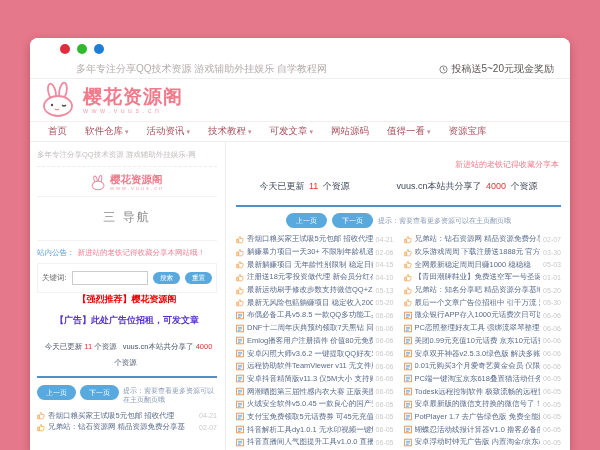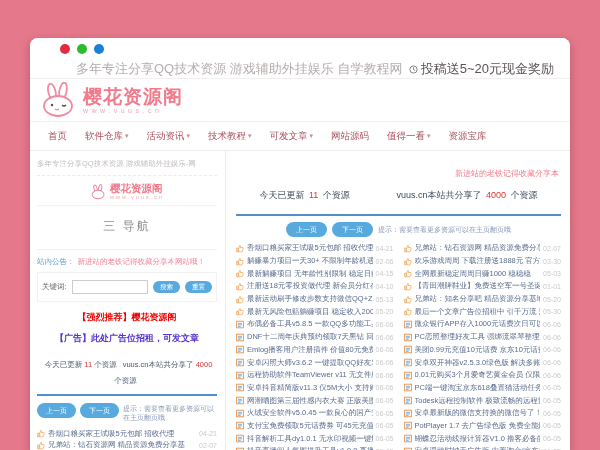--- a/index.html
+++ b/index.html
@@ -10,31 +10,31 @@
     background:#fff; border-radius:8px 8px 0 0; box-shadow:0 3px 10px rgba(120,20,40,.35);
     overflow:hidden; }
 
   
   .titlebar { height:22px; display:flex; align-items:center; padding-left:30px; gap:7px; background:#fff; }
   .dot { width:10px; height:10px; border-radius:50%; }
   .dot.red { background:#e12b3f; } .dot.green { background:#2dbb2d; } .dot.blue { background:#1b7fd8; }
 
   
   .headbar { height:19px; border-bottom:1px solid #efefef; display:flex; align-items:center;
-    justify-content:space-between; padding:0 16px 0 46px; font-size:13px; }
+    justify-content:space-between; padding:0 16px 0 46px; font-size:10px; }
   .headbar .slogan { color:#b5adad; }
   .headbar .promo { color:#5c5454; display:flex; align-items:center; gap:3px; }
 
   
   .logobar { height:42px; display:flex; align-items:center; padding-left:9px; gap:4px; }
   .logotext .name { color:#f27a8a; font-size:19px; font-weight:bold; letter-spacing:1px; line-height:20px; }
   .logotext .domain { color:#f6a6b1; font-size:7px; letter-spacing:3.5px; }
 
   
-  .nav { height:30px; border-top:1px solid #f6eeee; border-bottom:1px solid #eee;
+  .nav { height:21px; border-top:1px solid #f6eeee; border-bottom:1px solid #eee;
     display:flex; align-items:center; gap:0; padding-left:9px; }
   .nav-item { font-size:9.5px; color:#a8505e; padding:0 9px; display:flex; align-items:center; gap:2px; cursor:pointer; }
   .nav-item .arrow { font-size:7px; color:#c48e96; }
 
   
   .content { display:flex; height:308px; }
 
   
   .sidebar { width:196px; border-right:1px solid #ececec; padding:5px 8px 0 7px; overflow:hidden; }
   .sb-slogan { font-size:7.5px; color:#c3bcbc; padding:3px 0 6px; border-bottom:1px dashed #f0eaea;
@@ -48,21 +48,21 @@
   .sb-announce .lab { color:#5a9bd5; flex:none; }
   .sb-announce .txt { color:#f08398; }
   .panel { border:1px solid #f2f2f2; }
   .panel-head { text-align:center; font-size:8.5px; color:#3f4a5a; padding:5px 0 4px;
     border-bottom:2px solid #4f8fca; }
   .search-row { display:flex; align-items:center; gap:5px; padding:7px 4px; }
   .search-row label { font-size:7.5px; color:#666; flex:none; }
   .search-row input { flex:1; min-width:0; height:14px; border:1px solid #ccc; font-size:8px; padding:0 2px; }
   .pill { background:#58aade; color:#fff; border:none; border-radius:8px; font-size:6.5px;
     padding:3px 7px; line-height:1; cursor:pointer; flex:none; font-family:inherit; }
-  .sb-recommend { text-align:center; color:#ee0000; font-weight:bold; font-size:9px; margin-top:9px; }
+  .sb-recommend { text-align:center; color:#ee0000; font-weight:bold; font-size:9px; }
   .sb-ad { text-align:center; color:#5533cc; font-weight:bold; font-size:9px; margin-top:8px; }
   .statsbar { margin-top:9px; border-bottom:2px solid #4f8fca; padding:3px 1px 5px;
     font-size:7.5px; color:#4a5568; text-align:center; line-height:16px; }
   .statsbar .num { color:#e03333; }
   .statsbar .part { margin:0 3px; }
   .pager { display:flex; align-items:flex-start; gap:4px; margin-top:7px; }
   .pager .pill { font-size:7px; padding:4px 9px; border-radius:9px; }
   .pager .tip { font-size:7px; color:#8a9ab5; line-height:9px; padding-top:1px; }
   .sb-list { margin-top:6px; }
   .item-row { display:flex; align-items:center; gap:3px; height:11.6px; overflow:hidden; }

